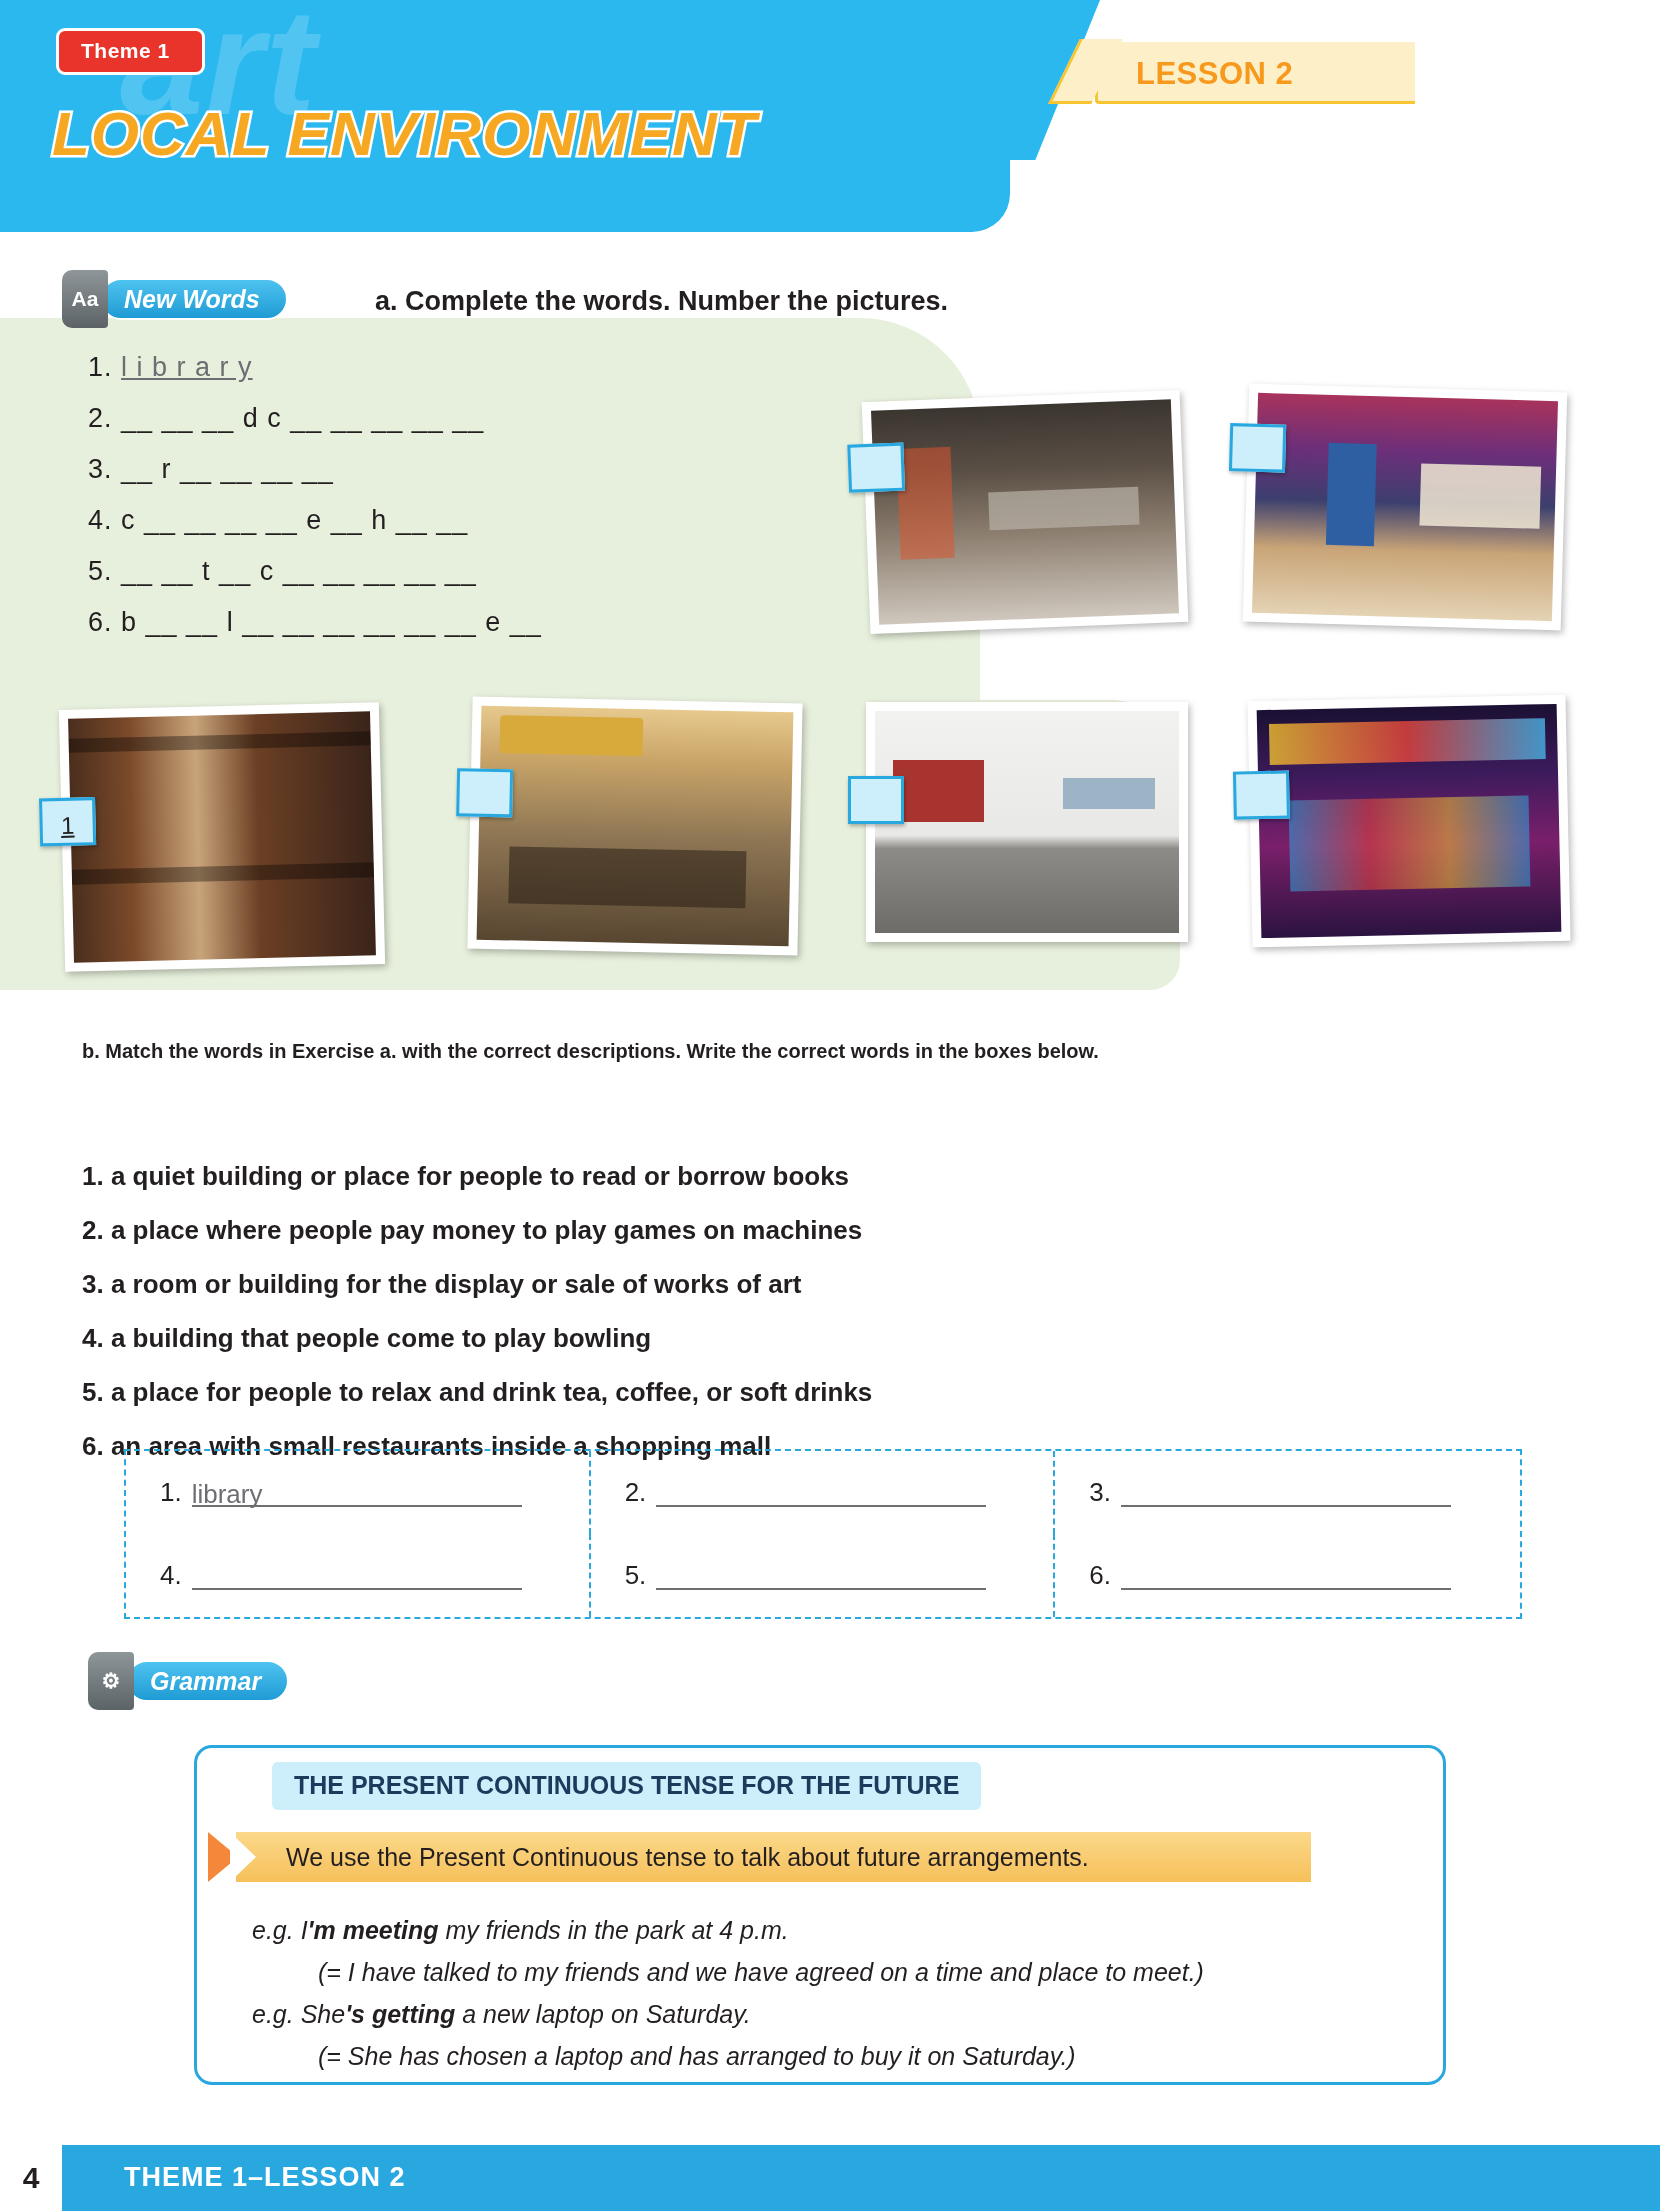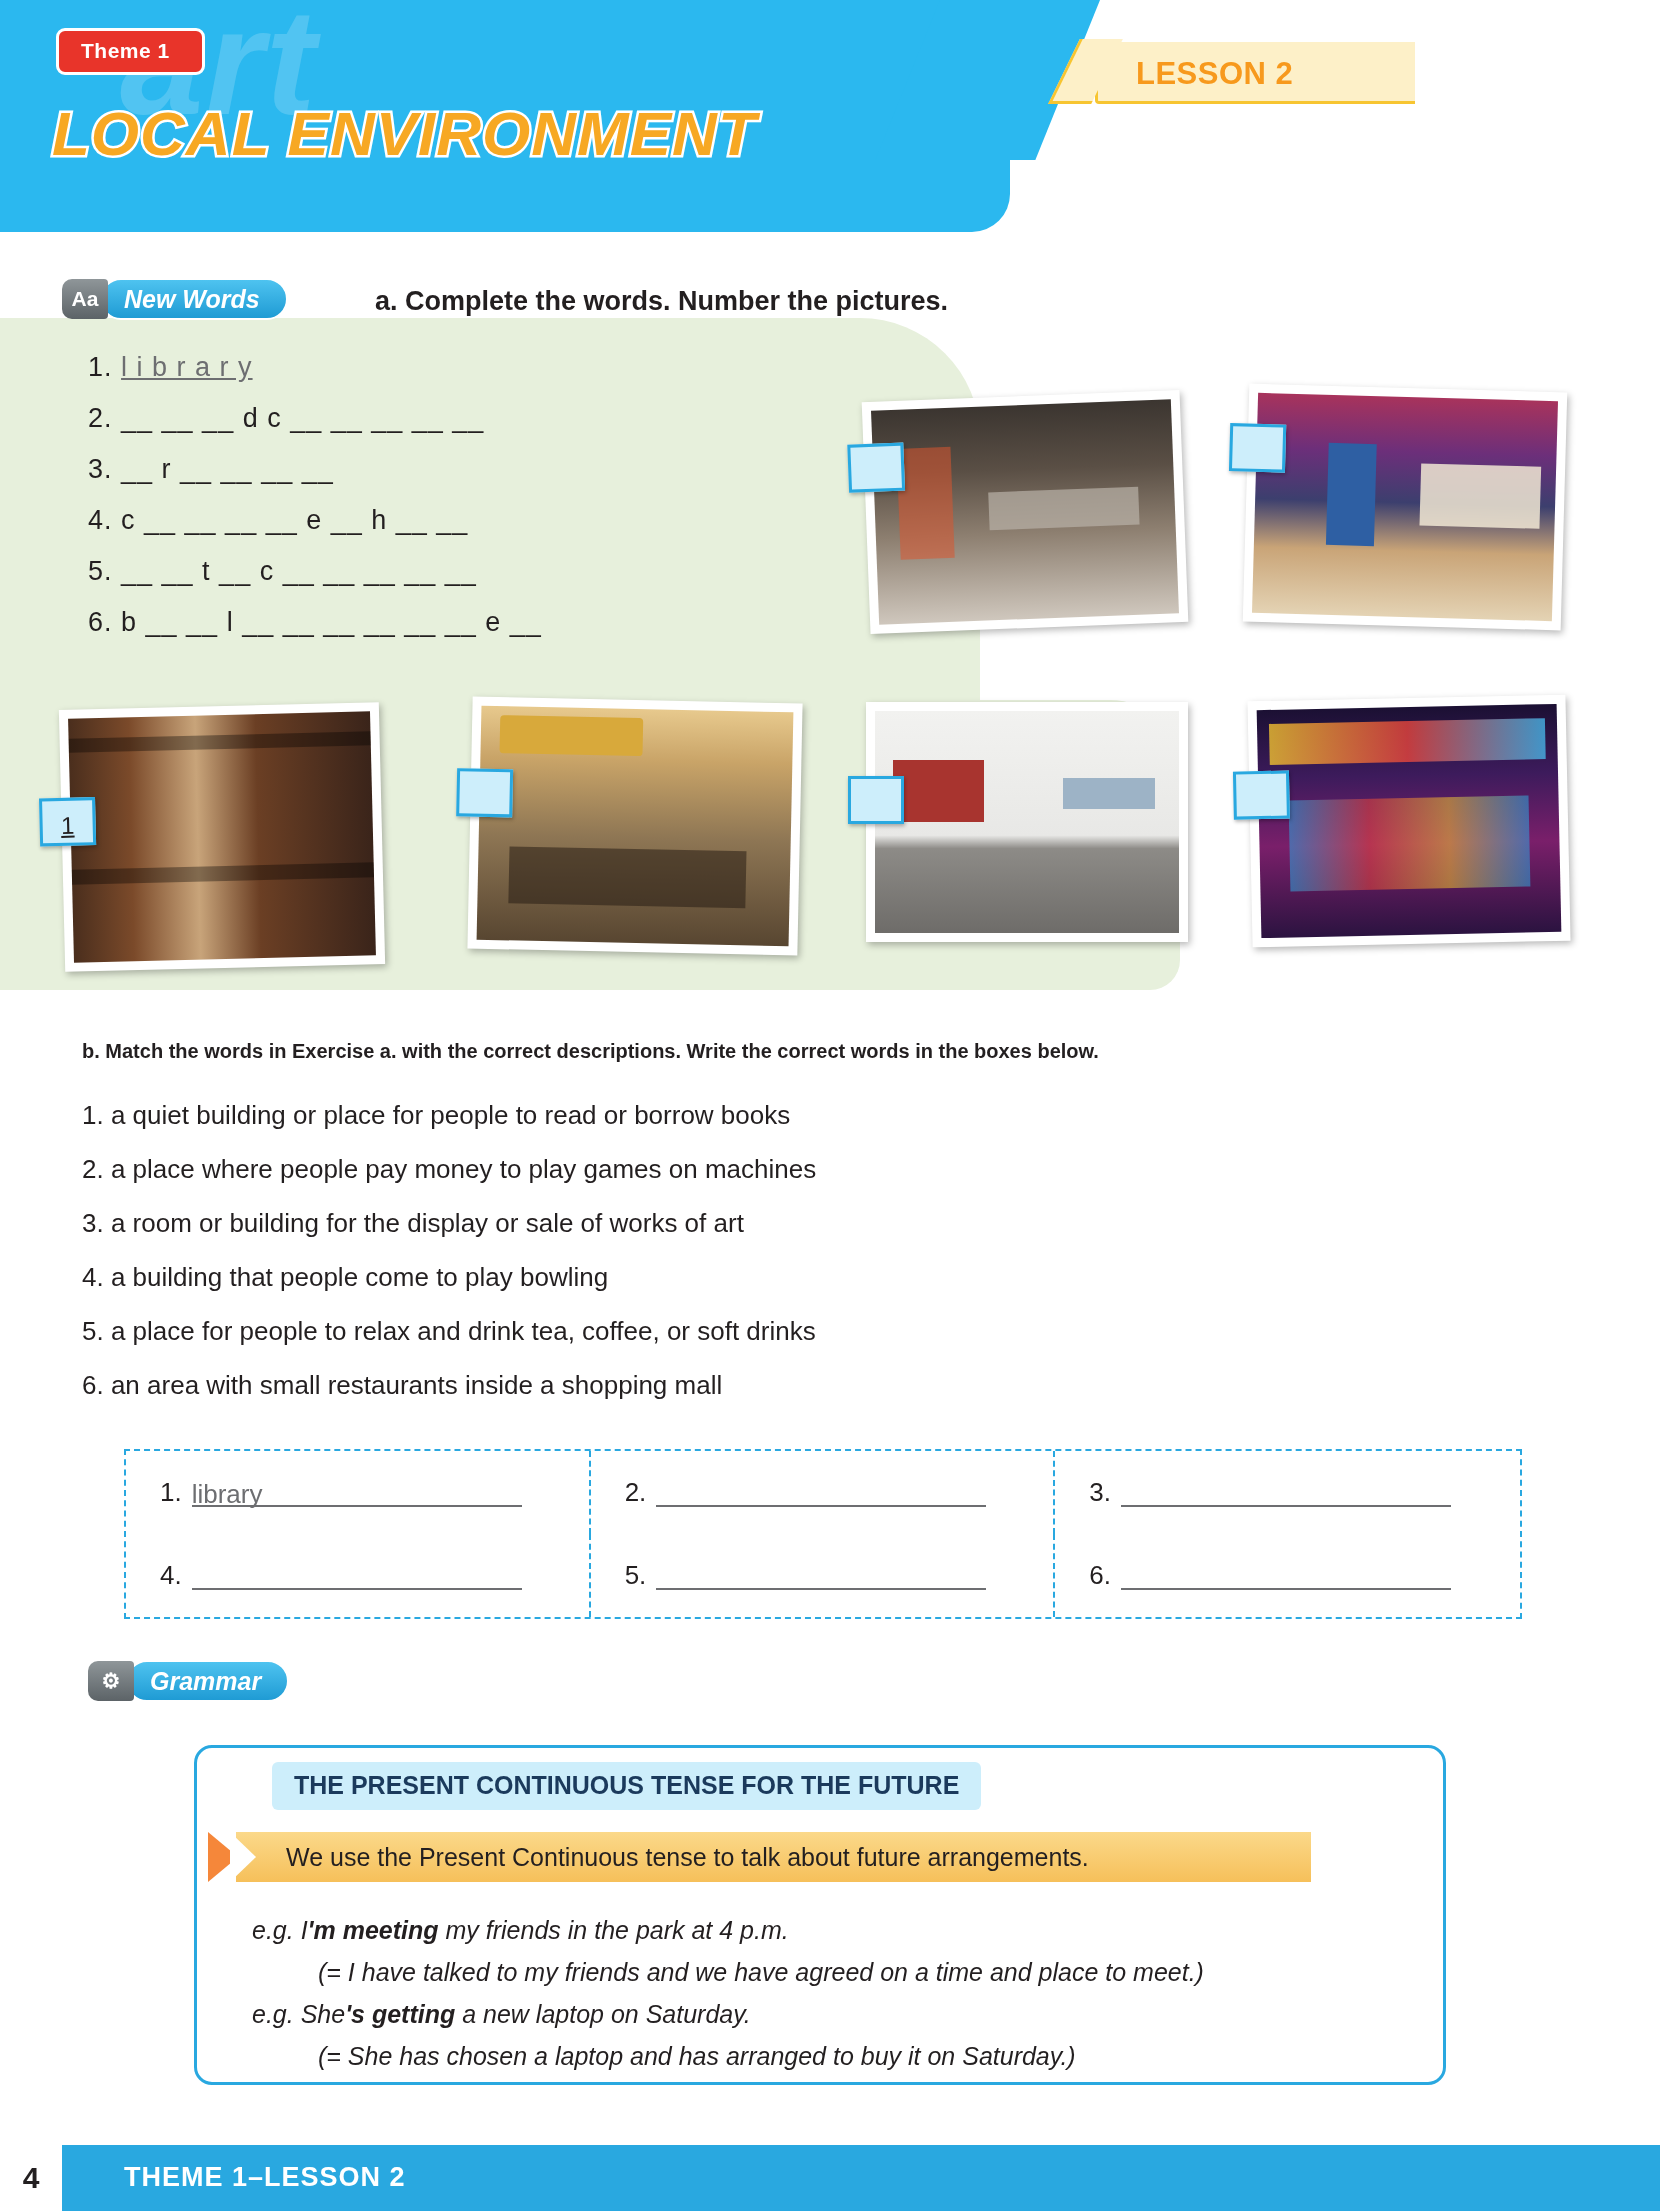--- a/index.html
+++ b/index.html
@@ -134,21 +134,21 @@
     border-top-right-radius: 70px;
   }
 
   .pill {
     position: absolute;
     display: flex;
     align-items: center;
     height: 42px;
   }
   .pill-icon {
-    width: 46px; height: 40px;
+    width: 46px; height: 58px;
     background: linear-gradient(#8f9699,#5c6367);
     border-radius: 10px 4px 4px 10px;
     color: #fff;
     font-size: 21px;
     font-weight: bold;
     display: flex;
     align-items: center;
     justify-content: center;
     position: relative;
     z-index: 2;
@@ -239,21 +239,21 @@
   .img-arcade::before{content:"";position:absolute;left:4%;top:6%;width:92%;height:18%;background:linear-gradient(90deg,#f2c230,#e8453c,#46b5e8);opacity:.8;}
   .img-arcade::after{content:"";position:absolute;left:10%;top:40%;width:80%;height:40%;background:linear-gradient(90deg,#2fa7e0,#e8453c,#f2c230,#2fa7e0);opacity:.55;}
 
   
   .sub-instr {
     position: absolute;
     font-size: 20px;
     font-weight: bold;
     color: #231f20;
   }
-  .desc-list { position: absolute; top: 1100px; left: 82px; }
+  .desc-list { position: absolute; top: 1161px; left: 82px; font-weight: bold; }
   .desc-list div {
     font-size: 26px;
     color: #231f20;
     margin-bottom: 23px;
     white-space: nowrap;
   }
 
   .answer-grid {
     position: absolute;
     top: 1449px; left: 124px;

